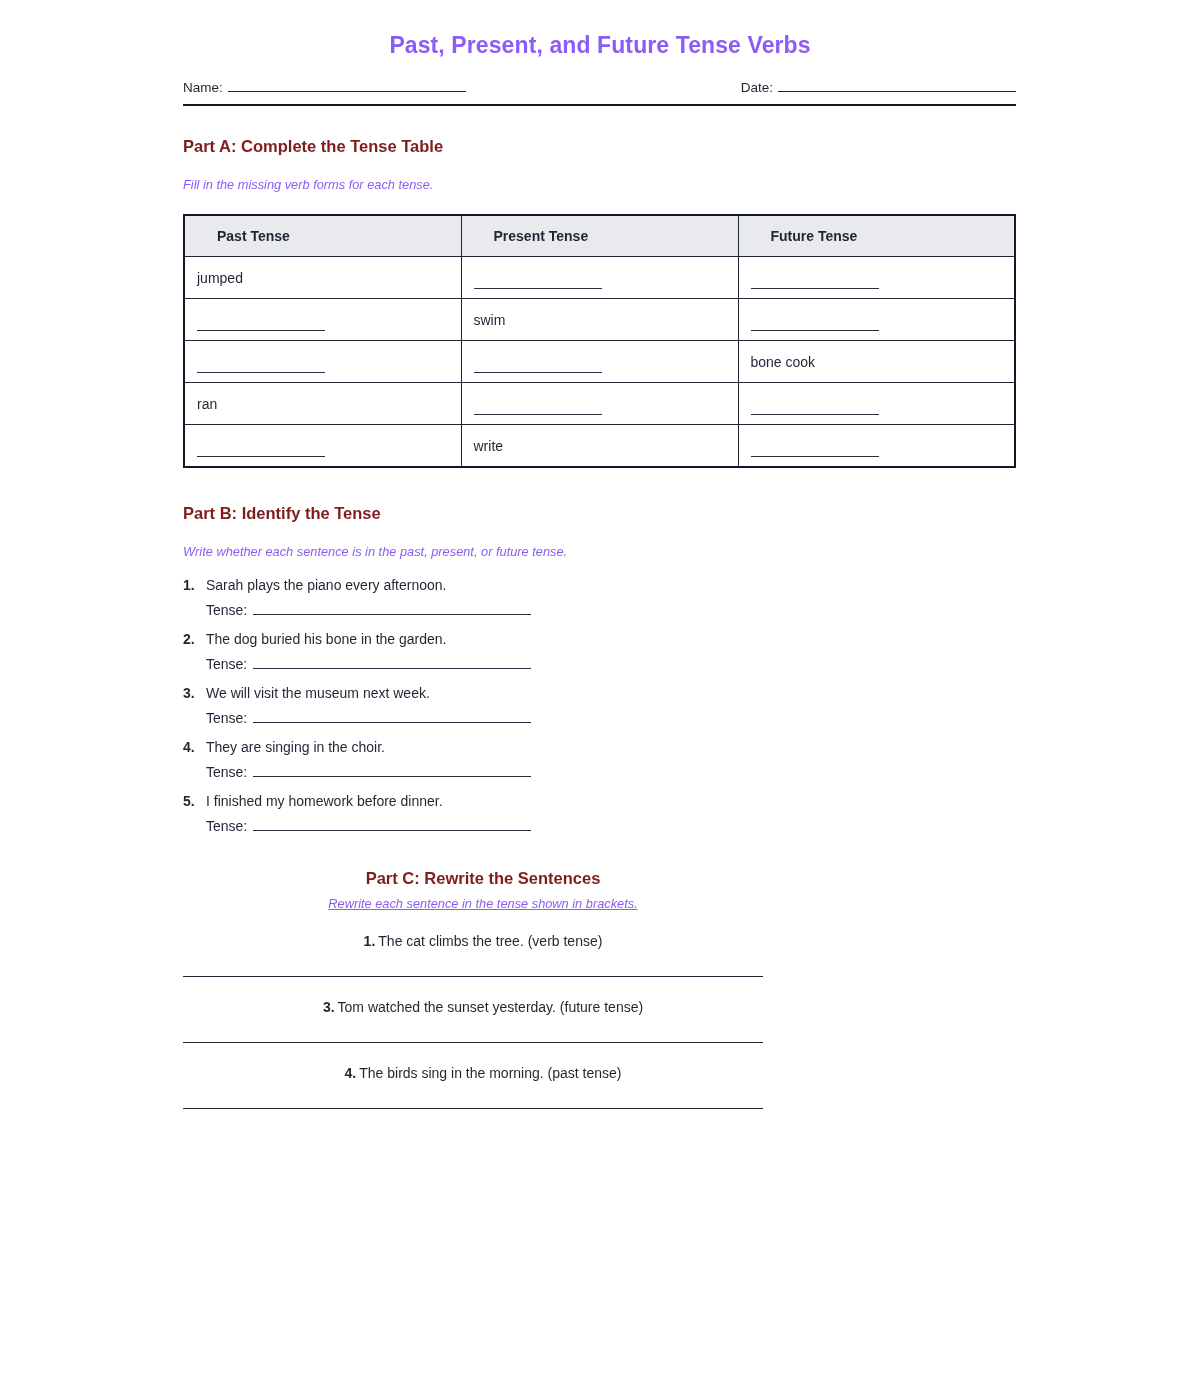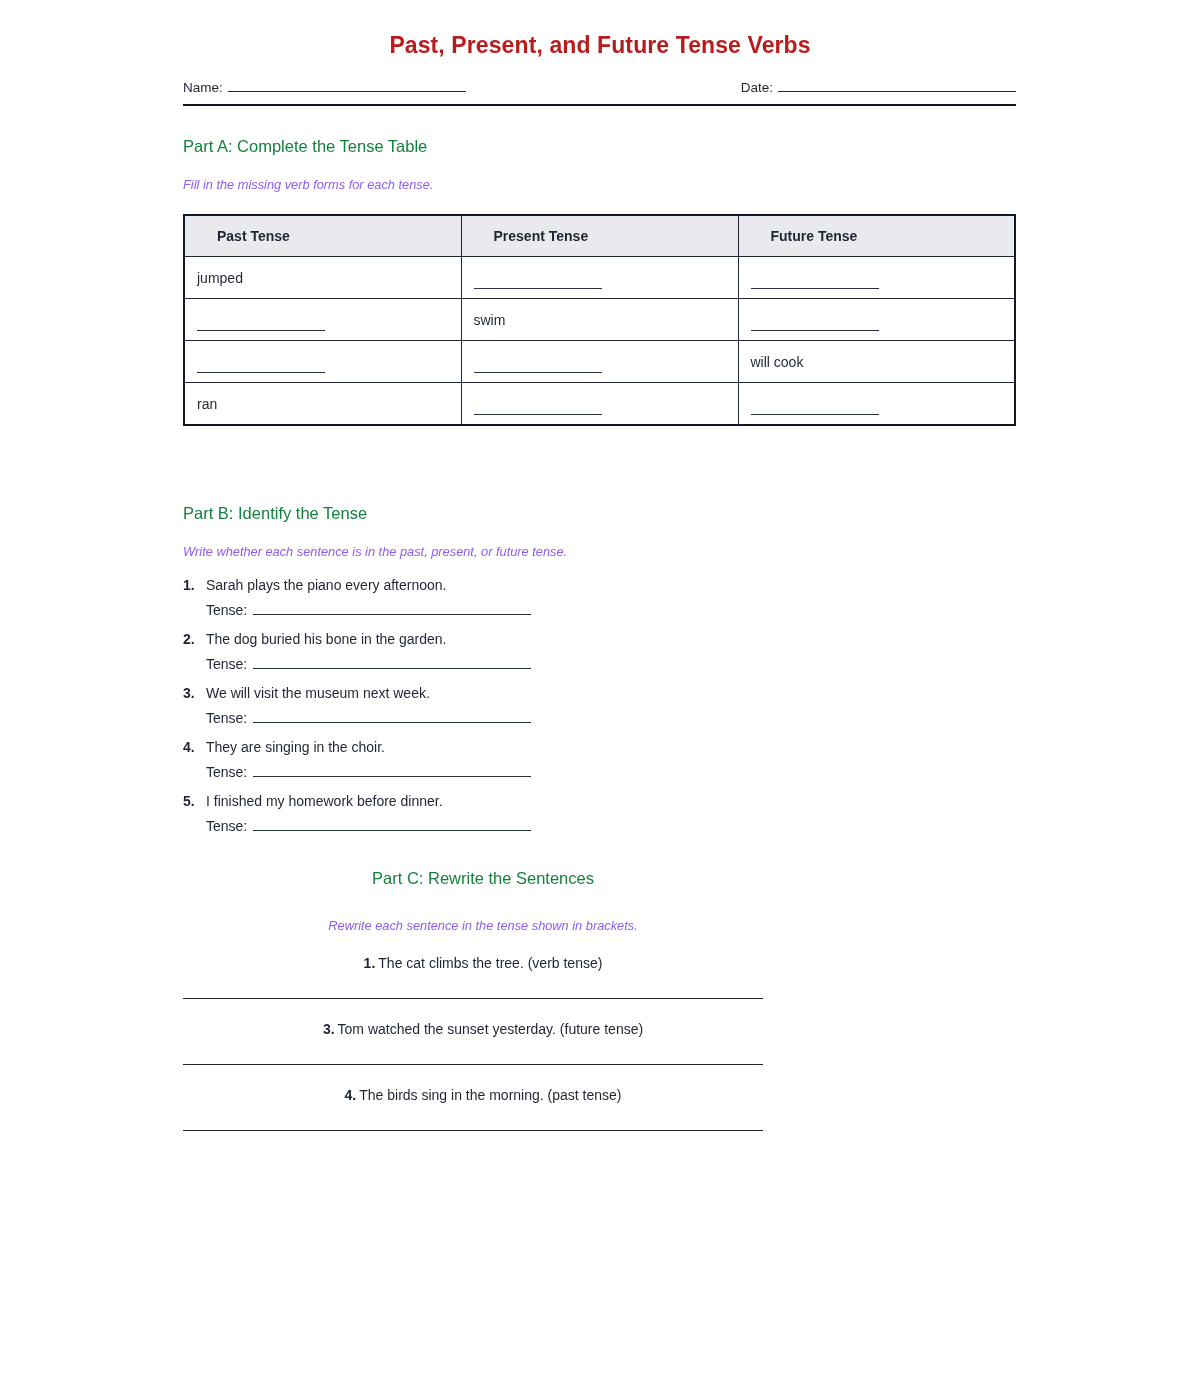--- a/index.html
+++ b/index.html
@@ -20,21 +20,21 @@
     height: 1400px;
     box-sizing: border-box;
     padding: 0;
   }
 
   
   .title {
     text-align: center;
     font-size: 23px;
     font-weight: bold;
-    color: #b91c1c;
+    color: #8b5cf6;
     letter-spacing: 0.1px;
     padding-top: 32px;
     margin: 0;
   }
 
   
   .idrow {
     position: absolute;
     left: 183px;
     top: 78px;
@@ -59,22 +59,22 @@
     left: 183px;
     top: 104px;
     width: 833px;
     height: 0;
     border-top: 2.4px solid #111827;
   }
 
   
   .section-title {
     font-size: 16.5px;
-    font-weight: normal;
-    color: #15803d;
+    font-weight: bold;
+    color: #7f1d1d;
     margin: 0;
   }
   .section-sub {
     font-size: 12.8px;
     font-style: italic;
     color: #8b5cf6;
     margin: 0;
   }
 
   
@@ -142,21 +142,21 @@
   .qb-answer-blank {
     display: inline-block;
     width: 278px;
     border-bottom: 1.3px solid #28303f;
     height: 12px;
     margin-left: 6px;
   }
 
   
   #partC { position: absolute; left: 183px; top: 869px; width: 600px; text-align: center; }
-  #partC .section-sub { margin-top: 30px; }
+  #partC .section-sub { margin-top: 8px; text-decoration: underline; }
   .qc-list { margin-top: 18px; }
   .qc-item { margin-bottom: 0; }
   .qc-line { font-size: 14px; margin-top: 22px; }
   .qc-num { font-weight: bold; margin-right: 3px; }
   .qc-text { font-weight: normal; }
   .qc-rule {
     width: 580px;
     height: 0;
     border-top: 1.6px solid #1f2533;
     margin-top: 27px;
@@ -200,25 +200,30 @@
           <td><span class="cellblank"></span></td>
         </tr>
         <tr>
           <td><span class="cellblank"></span></td>
           <td><span>swim</span></td>
           <td><span class="cellblank"></span></td>
         </tr>
         <tr>
           <td><span class="cellblank"></span></td>
           <td><span class="cellblank"></span></td>
-          <td><span>will cook</span></td>
+          <td><span>bone cook</span></td>
         </tr>
         <tr>
           <td><span>ran</span></td>
           <td><span class="cellblank"></span></td>
+          <td><span class="cellblank"></span></td>
+        </tr>
+        <tr>
+          <td><span class="cellblank"></span></td>
+          <td><span>write</span></td>
           <td><span class="cellblank"></span></td>
         </tr>
       </tbody>
     </table>
   </section>
 
   <section id="partB">
     <h2 class="section-title">Part B: Identify the Tense</h2>
     <p class="section-sub">Write whether each sentence is in the past, present, or future tense.</p>
 

